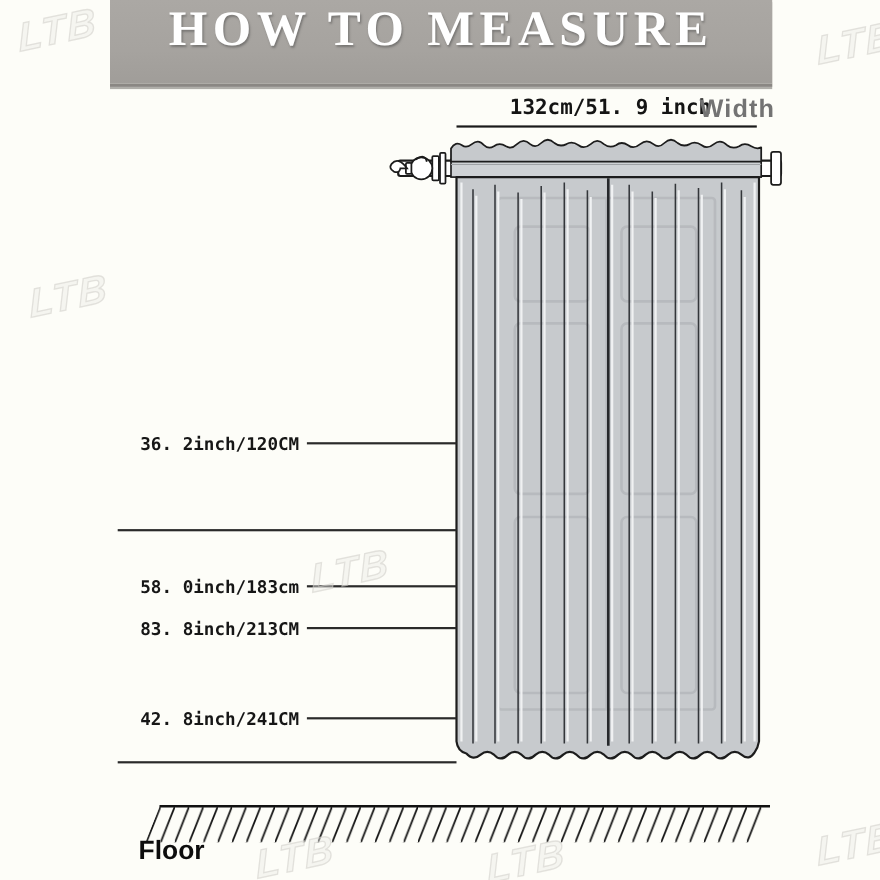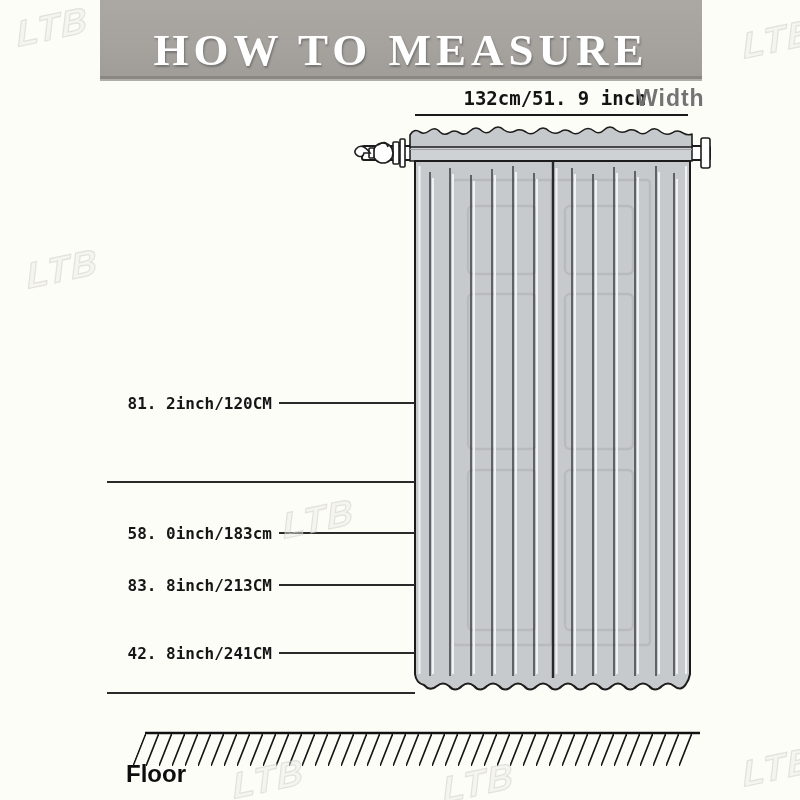--- a/index.html
+++ b/index.html
@@ -7,21 +7,21 @@
     width:800px;height:800px;position:relative;overflow:hidden;
     background:#fdfdf8;
     font-family:"Liberation Sans",sans-serif;
   }
   
   .banner{
     position:absolute;left:100px;top:0;width:602px;height:76px;
     background:linear-gradient(180deg,#aba8a4 0%,#a6a39f 60%,#a09d99 100%);
     border-bottom:3px solid #8a8783;
     box-shadow:0 2px 0 rgba(80,78,74,.45);
-    display:flex;align-items:flex-end;justify-content:center;
+    display:flex;align-items:flex-start;justify-content:center;
   }
   .banner h1{
     margin:0;font-family:"Liberation Serif",serif;font-weight:bold;
     font-size:45px;letter-spacing:5px;color:#ffffff;
     text-shadow:1px 2px 2px rgba(60,60,60,.45);
     white-space:nowrap;
   }
   
   .width-value{
     position:absolute;left:430px;top:87px;width:250px;text-align:center;
@@ -141,31 +141,31 @@
     <line x1="264" y1="49" x2="264" y2="558"></line>
     <line x1="285" y1="53" x2="285" y2="558"></line>
     <line x1="306" y1="48" x2="306" y2="558"></line>
     <line x1="324" y1="55" x2="324" y2="558"></line>
   </g>
 
   <line x1="203" y1="44" x2="203" y2="560" stroke="#26282b" stroke-width="2.4"></line>
 </svg>
 
 <div class="mrow" style="top:392px">
-  <span class="mlabel">81. 2inch/120CM</span>
+  <span class="mlabel">36. 2inch/120CM</span>
   <span class="mline"></span>
 </div>
 <div class="mrow" style="top:471px">
   <span class="mline"></span>
 </div>
 <div class="mrow" style="top:522px">
   <span class="mlabel">58. 0inch/183cm</span>
   <span class="mline"></span>
 </div>
-<div class="mrow" style="top:574px">
+<div class="mrow" style="top:560px">
   <span class="mlabel">83. 8inch/213CM</span>
   <span class="mline"></span>
 </div>
 <div class="mrow" style="top:642px">
   <span class="mlabel">42. 8inch/241CM</span>
   <span class="mline"></span>
 </div>
 <div class="mrow" style="top:682px">
   <span class="mline"></span>
 </div>

